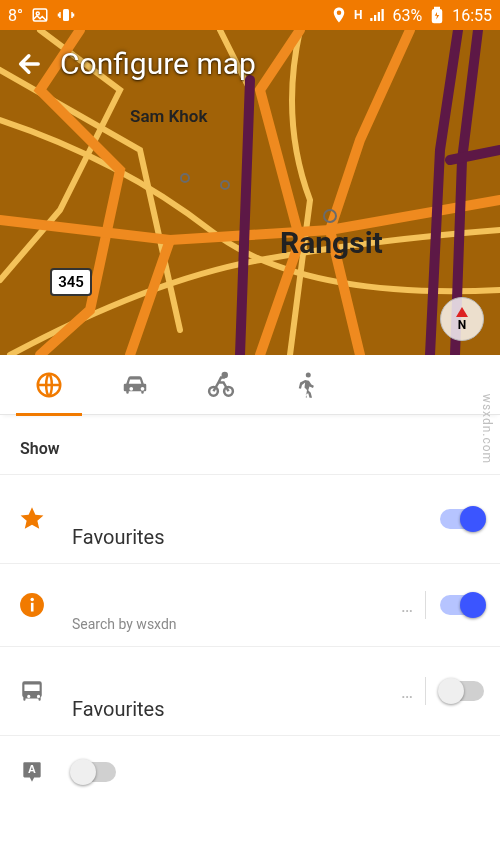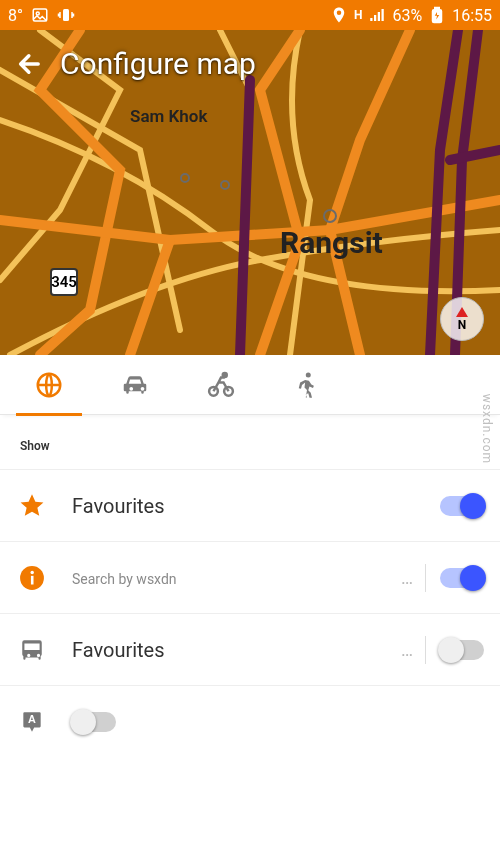--- a/index.html
+++ b/index.html
@@ -10,36 +10,36 @@
   .status-right { margin-left: auto; display: flex; align-items: center; gap: 6px; }
   .stat-ico { width: 18px; height: 18px; display: inline-flex; align-items: center; justify-content: center; }
   
   .map-area { position: relative; height: 325px; background: #a16207; overflow: hidden; }
   .map-area svg.roads { position: absolute; inset: 0; width: 100%; height: 100%; }
   .map-title-bar { position: absolute; top: 16px; left: 16px; display: flex; align-items: center; gap: 16px; color: #fff; font-size: 30px; text-shadow: 0 0 4px rgba(0,0,0,.55), 0 1px 2px rgba(0,0,0,.6); }
   .back-arrow { width: 28px; height: 28px; }
   .map-label { position: absolute; font-weight: 600; color: #222; }
   .label-samkhok { top: 76px; left: 130px; font-size: 17px; }
   .label-rangsit { top: 195px; left: 280px; font-size: 30px; font-weight: 700; }
-  .route-shield { position: absolute; top: 238px; left: 50px; width: 28px; height: 28px; border: 2px solid #333; border-radius: 4px; background: #fff; display: flex; align-items: center; justify-content: center; font-size: 15px; font-weight: 600; }
+  .route-shield { position: absolute; top: 238px; left: 50px; width: 42px; height: 28px; border: 2px solid #333; border-radius: 4px; background: #fff; display: flex; align-items: center; justify-content: center; font-size: 15px; font-weight: 600; }
   .compass { position: absolute; right: 16px; bottom: 14px; width: 44px; height: 44px; border-radius: 50%; background: rgba(255,255,255,.8); border: 1px solid #bbb; display: flex; flex-direction: column; align-items: center; justify-content: center; font-size: 12px; font-weight: bold; }
   .compass .needle { width:0; height:0; border-left:6px solid transparent; border-right:6px solid transparent; border-bottom:10px solid #d22; }
   .compass .n { margin-top:1px; }
   
   .tabs { height: 60px; display: flex; align-items: center; border-bottom: 1px solid #e6e6e6; padding: 0 8px; gap: 4px; position:relative; box-shadow: 0 4px 4px -3px rgba(0,0,0,.06); }
   .tab { width: 82px; height: 60px; display: flex; align-items: center; justify-content: center; color: #7d7d7d; position:relative; }
   .tab.active { color: #f17a00; }
   .tab.active::after { content:""; position:absolute; bottom:-1px; left:8px; right:8px; height:3px; background:#f17a00; }
   .tab svg { width: 30px; height: 30px; }
   
-  .section-title { padding: 24px 20px 16px; font-size: 12px; font-weight: 600; color: #333; }
+  .section-title { padding: 24px 20px 16px; font-size: 16px; font-weight: 600; color: #333; }
   .row { display: flex; align-items: center; padding: 14px 16px; border-top: 1px solid #eee; min-height: 72px; }
   .row-icon { width: 32px; height: 32px; margin-right: 24px; display:flex; align-items:center; justify-content:center; color:#777; }
   .row-icon.accent { color: #f17a00; }
-  .row-texts { flex: 1; }
+  .row-texts { flex: 1; margin-top: 36px; }
   .row-title { font-size: 20px; color: #333; }
   .row-sub { font-size: 14px; color: #8a8a8a; margin-top: 2px; }
   .row-extra { color:#b9b9b9; font-size:18px; letter-spacing:2px; margin-right:10px; }
   .row-div { width:1px; height:28px; background:#ddd; margin-right:14px; }
   
   .switch { width: 44px; height: 20px; border-radius: 10px; background:#d0d0d0; position:relative; }
   .switch .knob { position:absolute; top:-3px; width:26px; height:26px; border-radius:50%; background:#efefef; box-shadow:0 1px 3px rgba(0,0,0,.4); left:-2px; transition:.2s; }
   .switch.on { background:#b6c4ff; }
   .switch.on .knob { background:#3b55ff; left:20px; }
   

